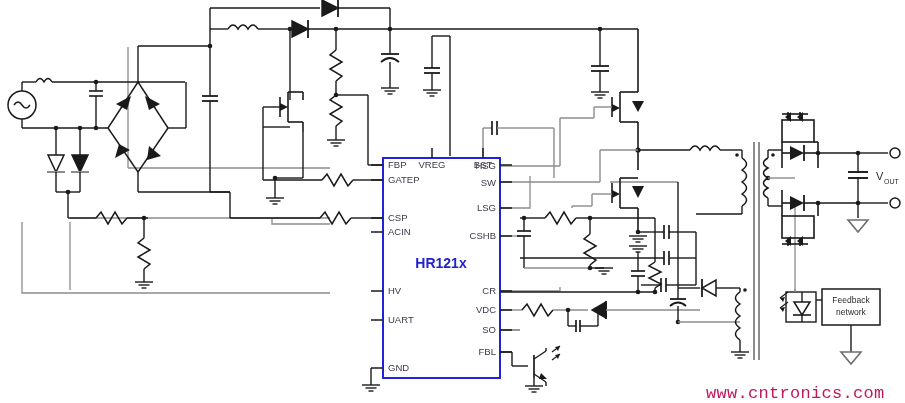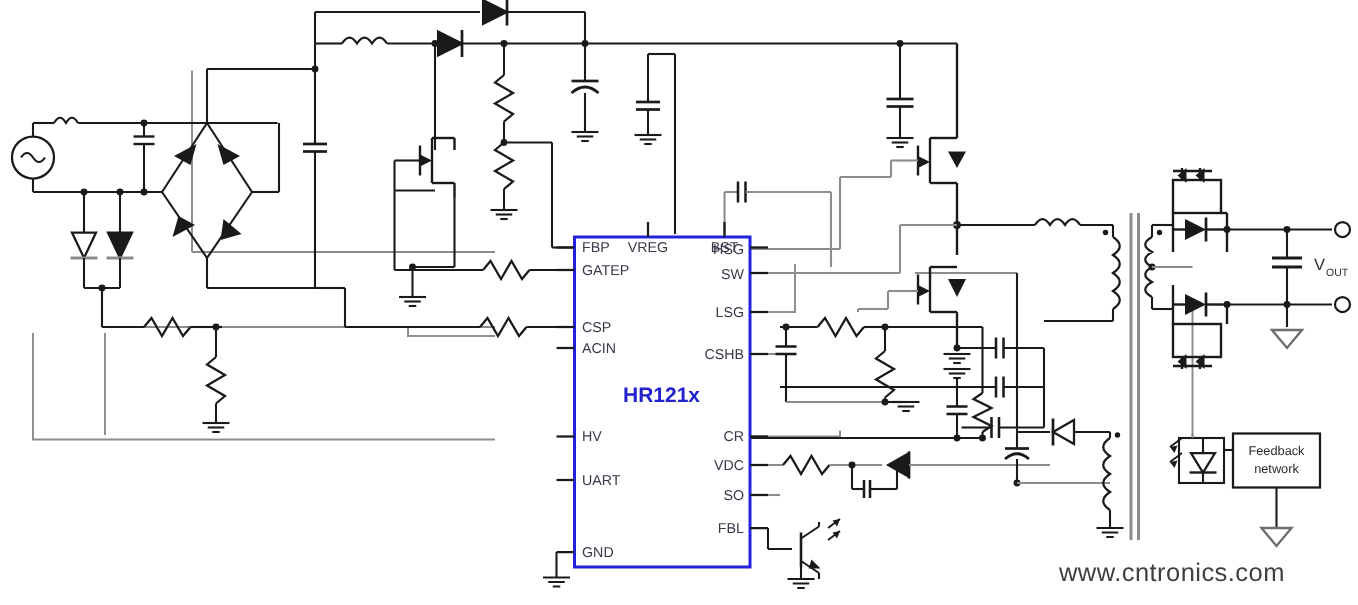--- a/index.html
+++ b/index.html
@@ -1,19 +1,19 @@
 <!DOCTYPE html>
 <html><head>
 <meta charset="utf-8">
 <style>
   html,body{margin:0;padding:0;background:#ffffff;}
   body{font-family:"Liberation Sans", sans-serif;}
   #stage{position:relative;width:905px;height:403px;background:#ffffff;overflow:hidden;}
   #sch{position:absolute;left:0;top:0;}
-  .wm{position:absolute;left:706px;top:372px;font-size:17px;color:#404040;letter-spacing:.3px;font-family:Liberation Sans, sans-serif;white-space:nowrap;}
+  .wm{position:absolute;left:706px;top:384px;font-size:17px;color:#be185d;letter-spacing:.3px;font-family:Liberation Mono, monospace;white-space:nowrap;}
   .ictext{font-family:"Liberation Sans",sans-serif;}
 </style>
 </head>
 <body>
 
 <div id="stage">
 
   <svg id="sch" width="905" height="403" viewBox="0 0 905 403">
 
     <defs>

